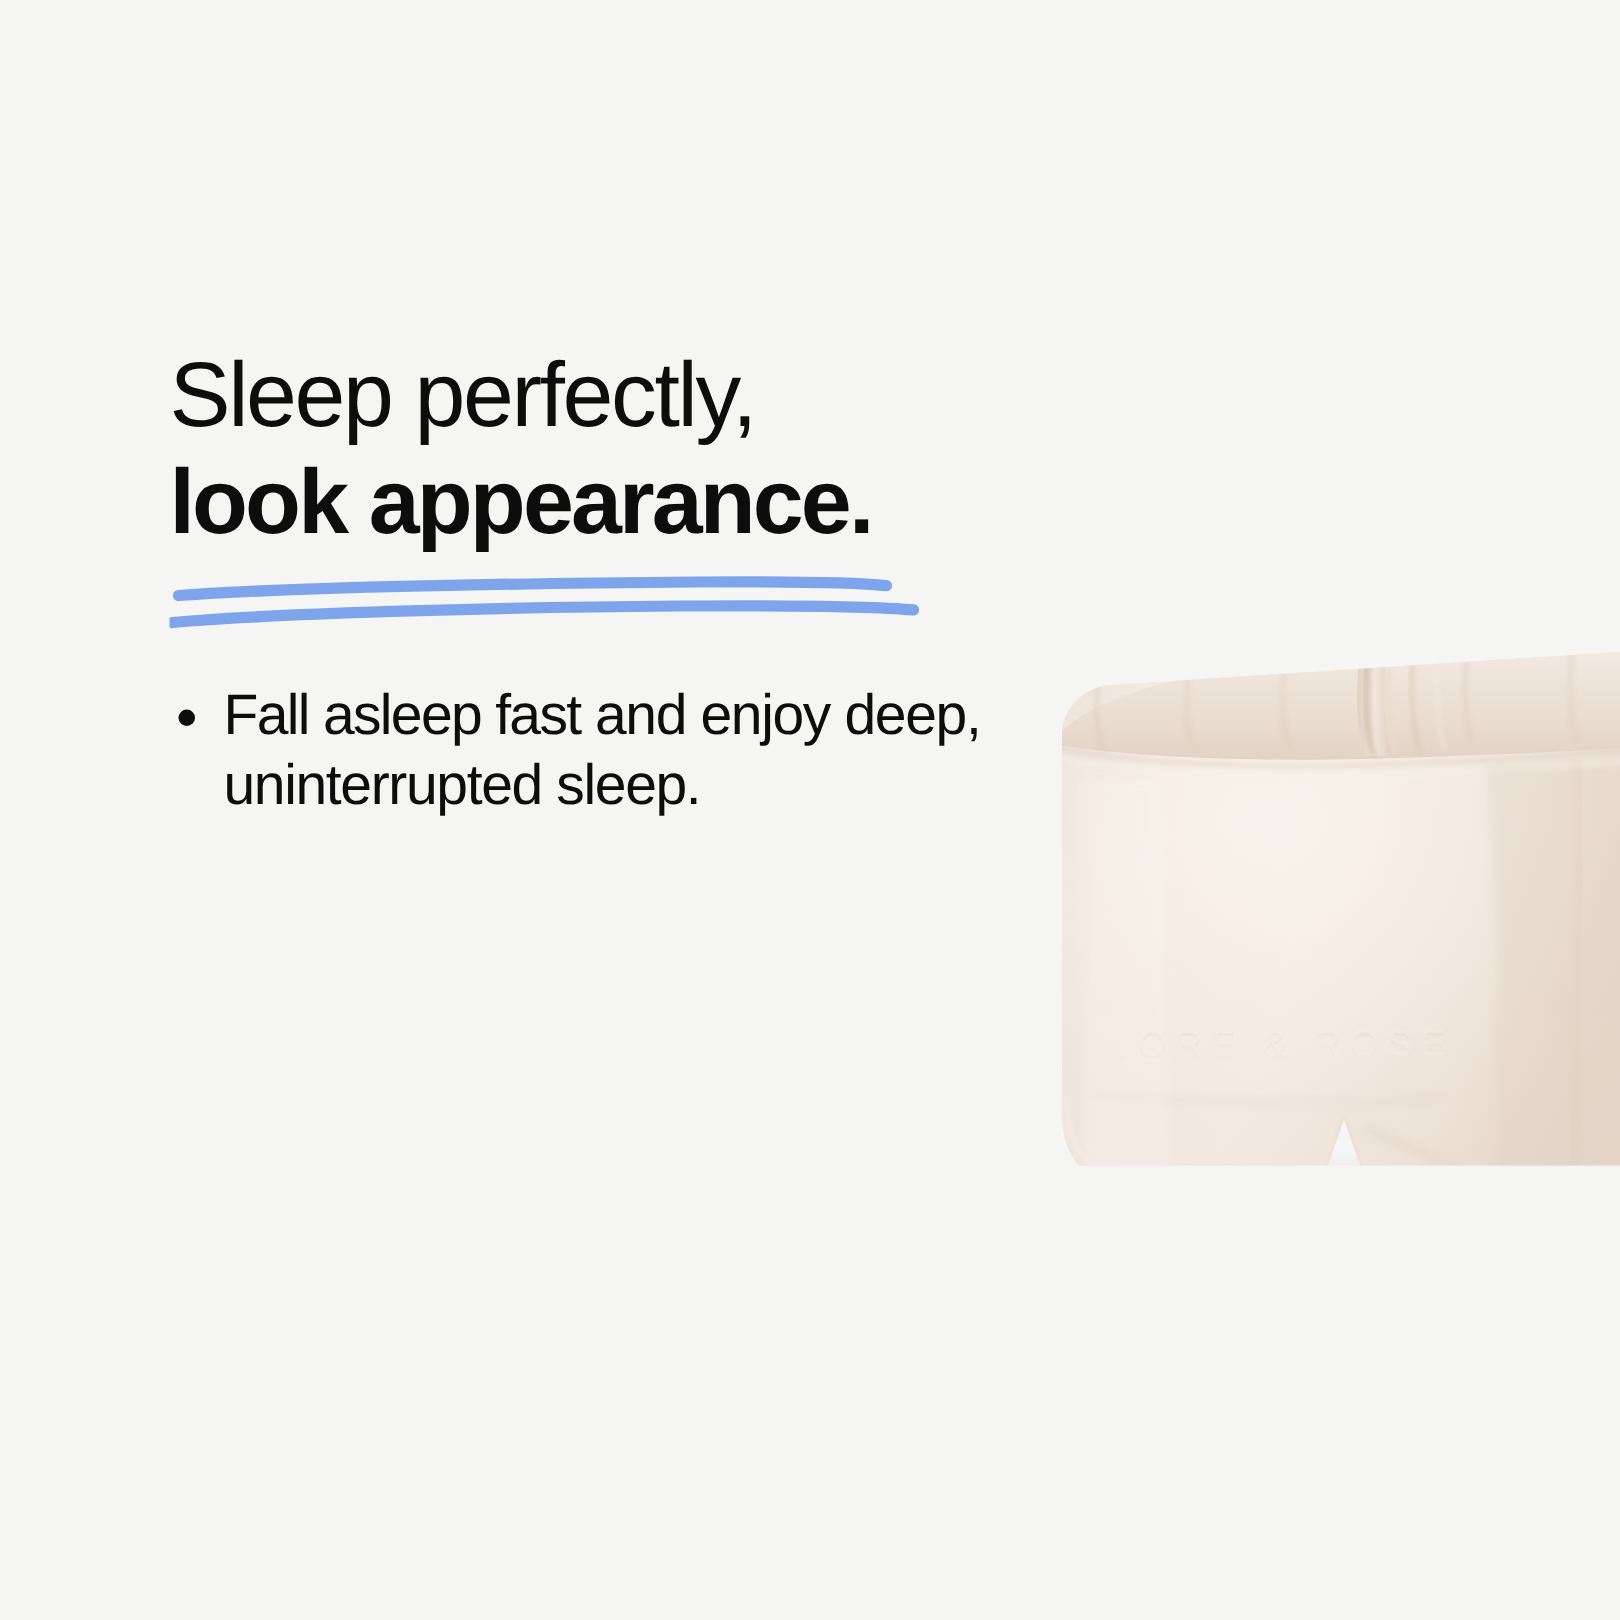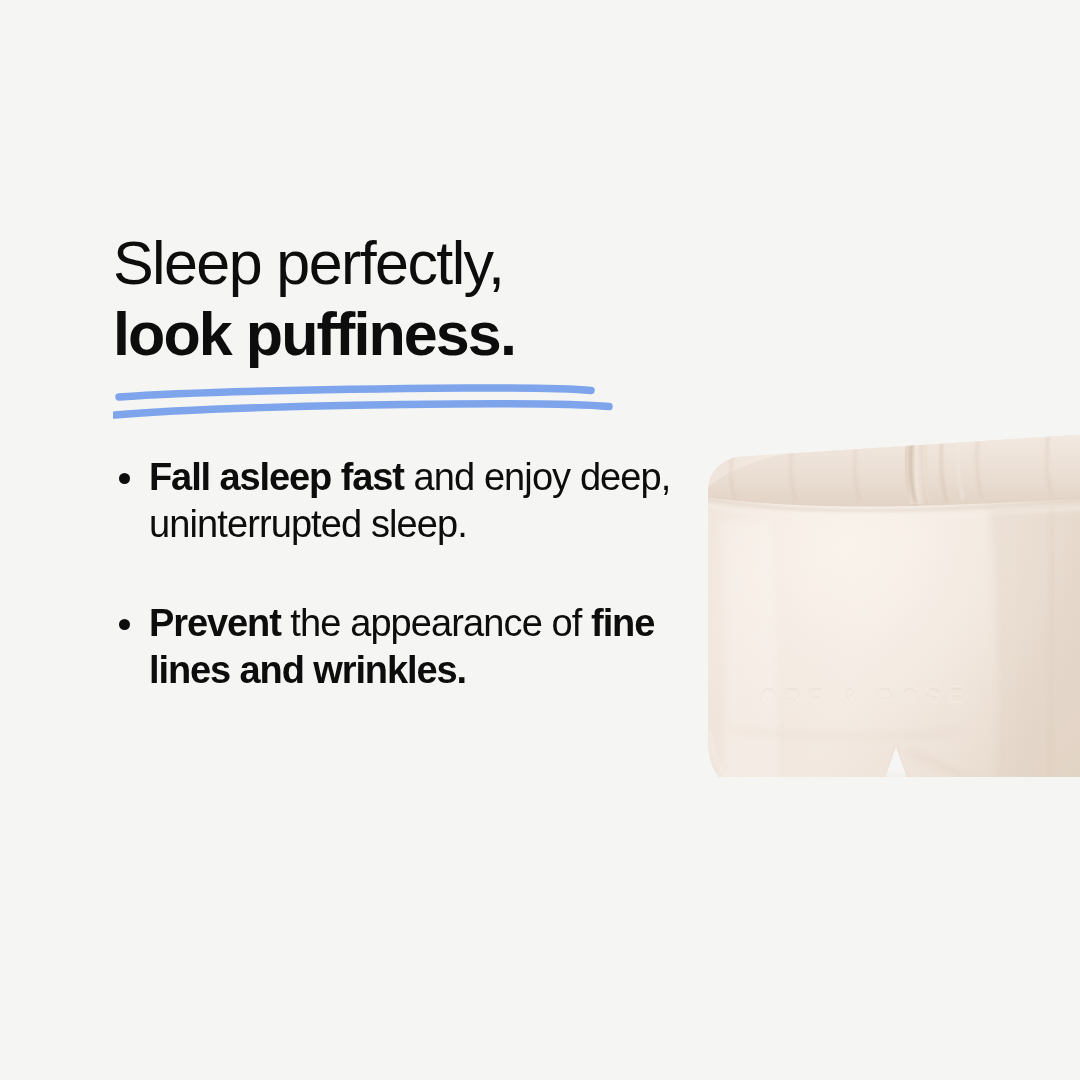--- a/index.html
+++ b/index.html
@@ -98,21 +98,21 @@
   .bullet-dot {
     position: absolute;
     left: 6px;
     top: 19px;
     width: 11px;
     height: 11px;
     border-radius: 50%;
     background: #0d0d0d;
   }
   .bullet b {
-    font-weight: 700;
+    font-weight: 400;
     letter-spacing: -1.1px;
   }
   .bullet .txt {
     display: inline;
   }
 </style>
 </head>
 <body>
 
 <div id="canvas">
@@ -230,39 +230,35 @@
 
         <path d="M50,330 C52,366 68,388 98,391" fill="none" stroke="#f6f0ea" stroke-width="3" opacity="0.55" filter="url(#blurTiny)"></path>
       </g>
     </svg>
   </div>
 
   <div class="content">
 
     <h1 class="headline">
       <span class="line1">Sleep perfectly,</span>
-      <span class="line2">look puffiness.</span>
+      <span class="line2">look appearance.</span>
     </h1>
 
     <div class="underline-wrap">
       <svg class="underline-svg" viewBox="0 0 500 44" xmlns="http://www.w3.org/2000/svg">
         <path d="M6,13 C90,7 230,5 352,4 C420,3.6 460,4.6 478,6.4" fill="none" stroke="#7ea4ec" stroke-width="7.5" stroke-linecap="round"></path>
         <path d="M2,31 C70,25 210,21 340,20 C424,19.4 476,20.8 496,22.6" fill="none" stroke="#7ea4ec" stroke-width="7.5" stroke-linecap="round"></path>
       </svg>
     </div>
 
     <ul class="bullets">
 
       <li class="bullet">
         <span class="bullet-dot"></span>
         <b>Fall asleep fast</b><span class="txt"> and enjoy deep, uninterrupted sleep.</span>
       </li>
 
 
-      <li class="bullet">
-        <span class="bullet-dot"></span>
-        <b>Prevent</b><span class="txt"> the appearance of </span><b>fine lines and wrinkles.</b>
-      </li>
 
     </ul>
   </div>
 
 </div>
 
 </body></html>

